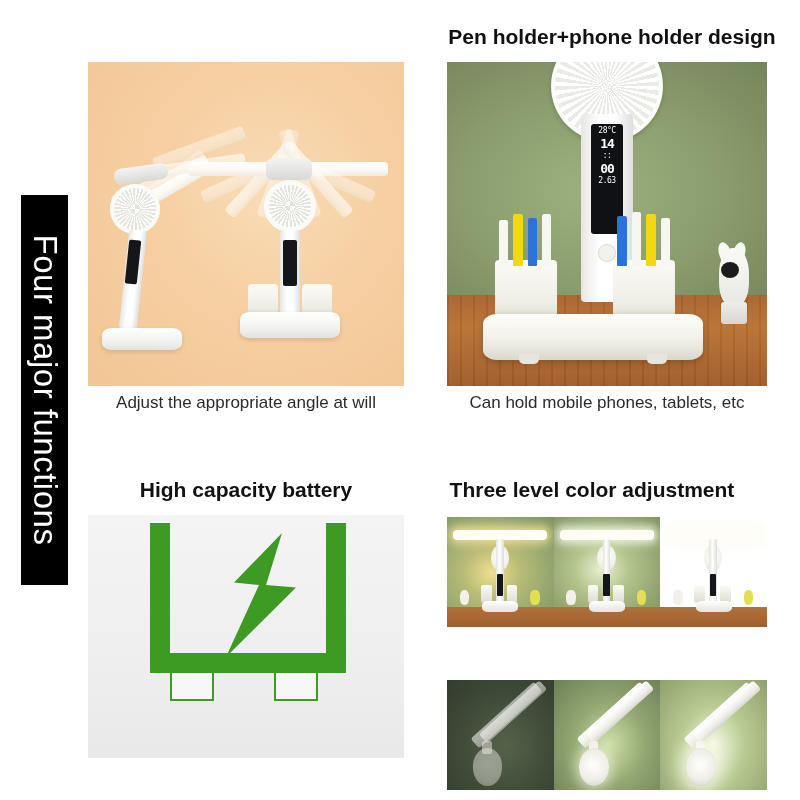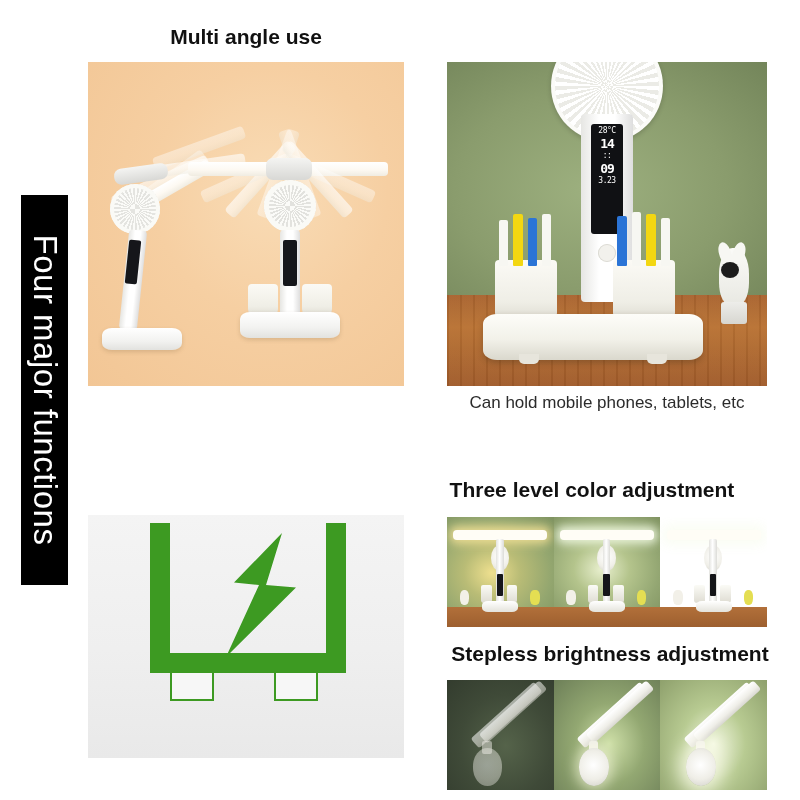--- a/index.html
+++ b/index.html
@@ -271,21 +271,20 @@
 </style>
 </head>
 <body>
 
 <div class="page">
 
   <div class="side-banner">
     <div class="side-banner-text">Four major functions</div>
   </div>
 
-  <div class="panel-title" id="title-multi-angle">Multi angle use</div>
 
   <div class="photo" id="photo-multi-angle">
 
     <div>
       <div class="arm ghost" style="left:8px;  top:86px;  width:108px; height:13px; transform:rotate(-36deg); transform-origin:100% 50%;"></div>
       <div class="arm ghost2" style="left:16px; top:92px;  width:104px; height:13px; transform:rotate(-24deg); transform-origin:100% 50%;"></div>
       <div class="arm" style="left:22px; top:96px;  width:100px; height:13px; transform:rotate(-30deg); transform-origin:100% 50%;"></div>
       <div class="arm ghost" style="left:66px; top:96px;  width:96px;  height:13px; transform:rotate(-20deg); transform-origin:0% 50%;"></div>
       <div class="arm ghost2" style="left:66px; top:104px; width:92px;  height:12px; transform:rotate(-8deg);  transform-origin:0% 50%;"></div>
       <div class="lamp-hub" style="left:26px; top:104px; width:54px;  height:16px; transform:rotate(-8deg);"></div>
@@ -311,36 +310,38 @@
            background:repeating-conic-gradient(from 0deg,#fbfbf8 0deg 6deg,#e2e2de 6deg 12deg);
            box-shadow:inset 0 0 0 5px #fafaf6;"></div>
       <div class="lamp-pillar" style="left:192px; top:168px; width:20px; height:88px;"></div>
       <div class="lamp-screen" style="left:195px; top:178px; width:14px; height:46px;"></div>
       <div class="pen-cup" style="left:160px; top:222px; width:30px; height:32px;"></div>
       <div class="pen-cup" style="left:214px; top:222px; width:30px; height:32px;"></div>
       <div class="lamp-base" style="left:152px; top:250px; width:100px; height:26px;"></div>
     </div>
   </div>
 
-
+  <div class="panel-caption" id="caption-multi-angle">Adjust the appropriate angle at will</div>
+
+  <div class="panel-title" id="title-pen-holder">Pen holder+phone holder design</div>
 
   <div class="photo" id="photo-pen-holder">
     <div class="wall"></div>
     <div class="desk"></div>
 
     <div class="fan-head" style="left:104px; top:-32px; width:112px; height:112px;"></div>
 
     <div class="lamp-pillar" style="left:134px; top:52px; width:52px; height:188px;"></div>
 
     <div class="lcd" style="left:144px; top:62px; width:32px; height:110px;">
       <div class="lcd-line">28°C</div>
       <div class="lcd-big">14</div>
       <div class="lcd-line">::</div>
-      <div class="lcd-big">09</div>
-      <div class="lcd-line">3.23</div>
+      <div class="lcd-big">00</div>
+      <div class="lcd-line">2.63</div>
     </div>
 
     <div style="position:absolute; left:151px; top:182px; width:18px; height:18px;
          border-radius:50%; background:#f2f1ec; box-shadow:inset 0 0 0 1px #dcdbd4;"></div>
 
     <div class="pen-cup" style="left:48px; top:198px; width:62px; height:60px;"></div>
     <div class="pen-cup" style="left:166px; top:198px; width:62px; height:60px;"></div>
 
     <div class="pen" style="left:52px;  top:158px; width:9px;  height:46px; background:#f7f7f2;"></div>
     <div class="pen" style="left:66px;  top:152px; width:10px; height:52px; background:#f3d712;"></div>
@@ -366,20 +367,21 @@
            background:#f7f7f3; border-radius:50% 50% 40% 40%; transform:rotate(16deg);"></div>
       <div style="position:absolute; left:274px; top:200px; width:18px; height:16px;
            background:#1c1c1c; border-radius:50%;"></div>
       <div style="position:absolute; left:274px; top:240px; width:26px; height:22px;
            background:linear-gradient(180deg,#ededea,#d7d6d0); border-radius:3px;"></div>
     </div>
   </div>
 
   <div class="panel-caption" id="caption-pen-holder" style="left:447px; top:394px; width:320px; font-size:17px;">Can hold mobile phones, tablets, etc</div>
 
+  <div class="panel-title" id="title-battery">High capacity battery</div>
 
   <div class="photo" id="photo-battery">
     <div class="battery-body"></div>
     <div class="battery-tab" style="left:82px; top:158px;"></div>
     <div class="battery-tab" style="left:186px; top:158px;"></div>
     <div class="bolt"></div>
   </div>
 
 
   <div class="panel-title" id="title-color-adjust">Three level color adjustment</div>
@@ -422,21 +424,20 @@
       <div class="ct-stem"></div>
       <div class="ct-lcd"></div>
       <div class="ct-cup" style="left:32%;"></div>
       <div class="ct-cup" style="left:56%;"></div>
       <div class="ct-base"></div>
       <div class="ct-toy" style="left:12%; background:#f2f0e8;"></div>
       <div class="ct-toy" style="left:78%; background:#e4de52;"></div>
     </div>
   </div>
 
-  <div class="panel-title" id="title-brightness">Stepless brightness adjustment</div>
 
   <div class="photo" id="photo-brightness">
 
     <div class="br-cell" style="background:radial-gradient(ellipse at 55% 60%, #55634a 0%, #3f4a38 55%, #333c2e 100%);">
       <div class="br-arm" style="left:26%; top:52%; width:80%; height:12%; transform:rotate(-42deg); opacity:0.55;"></div>
       <div class="br-arm" style="left:34%; top:48%; width:76%; height:11%; transform:rotate(-42deg); opacity:0.55;"></div>
       <div class="br-neck" style="opacity:0.5;"></div>
       <div class="br-globe" style="opacity:0.45;"></div>
     </div>
 

